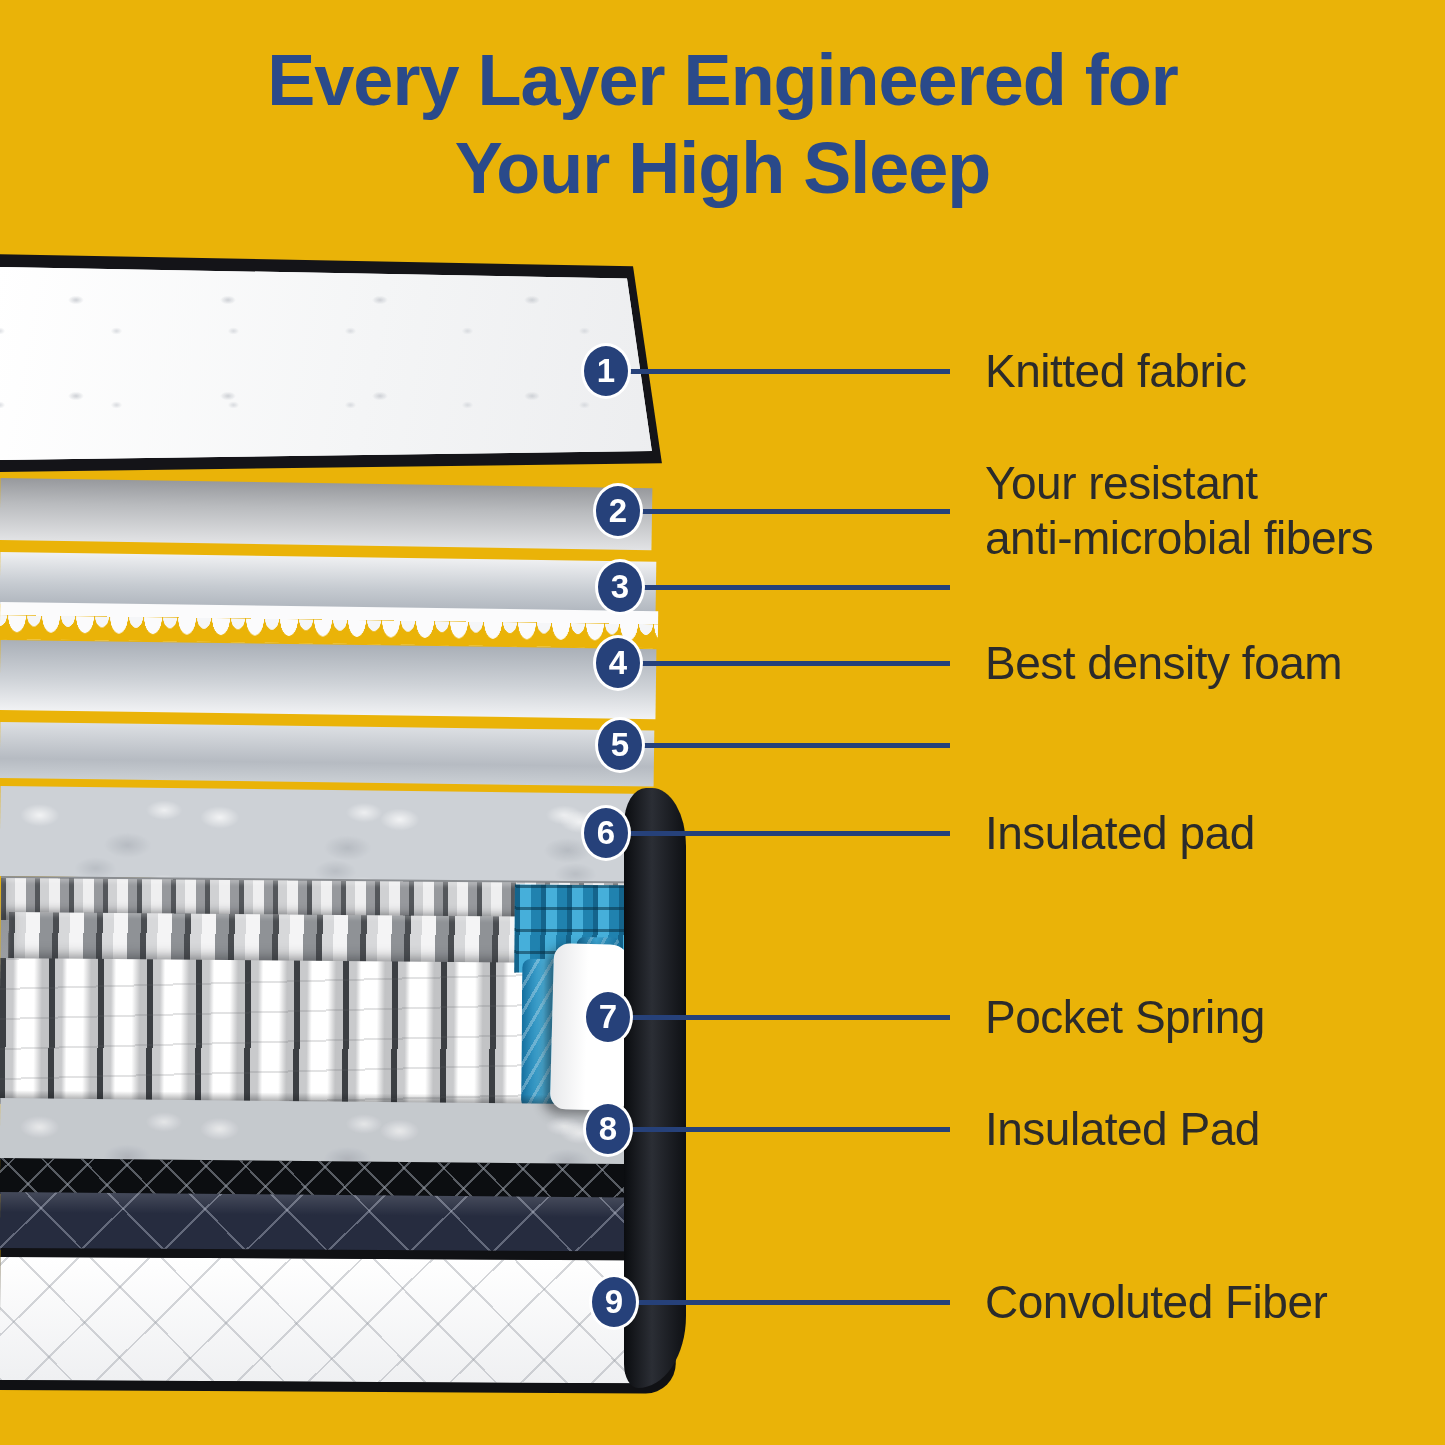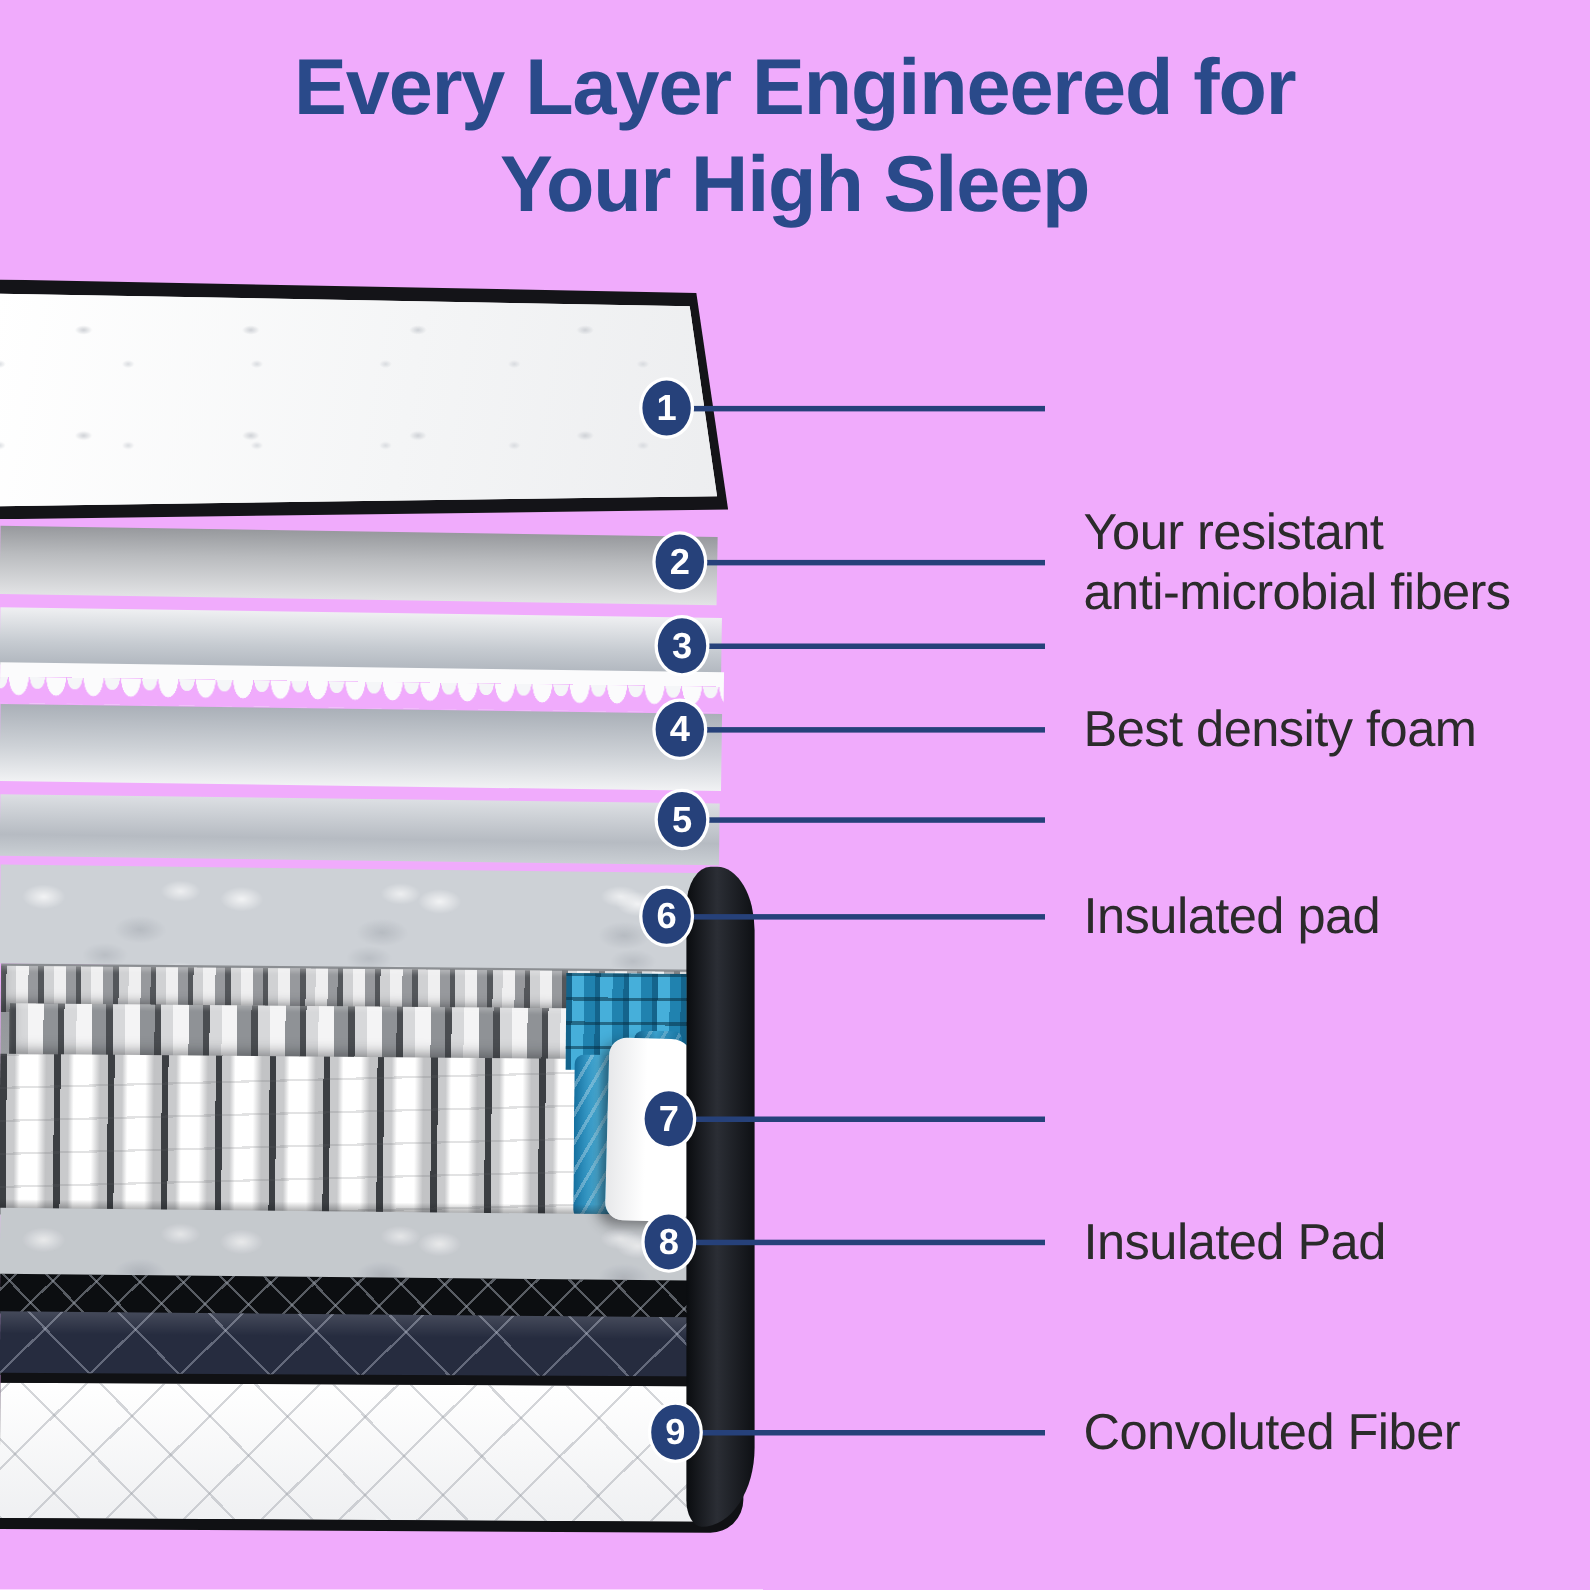--- a/index.html
+++ b/index.html
@@ -1,16 +1,16 @@
 <!DOCTYPE html>
 <html><head>
 <meta charset="utf-8">
 <style>
   html,body{margin:0;padding:0;background:#ffffff;}
-  .stage{position:relative;width:1445px;height:1445px;background:#f0abfc;overflow:hidden;
+  .stage{position:relative;width:1445px;height:1445px;background:#eab308;overflow:hidden;
          font-family:"Liberation Sans",sans-serif;}
 
   
   .title{position:absolute;top:36px;left:0;width:100%;text-align:center;
          font-weight:bold;font-size:72px;line-height:88px;letter-spacing:-1px;
          color:#2a4a8a;}
 
   
   .art{position:absolute;inset:0;}
   .art > div{position:absolute;}
@@ -174,20 +174,21 @@
     <div class="navy"></div>
     <div class="base">
       <div class="basequilt"></div>
     </div>
     <div class="corner"></div>
   </div>
 
   <div class="callout" style="--bx:606px; --y:371px">
     <div class="cline"></div>
     <div class="badge">1</div>
+    <div class="clabel">Knitted fabric</div>
   </div>
   <div class="callout" style="--bx:618px; --y:511px">
     <div class="cline"></div>
     <div class="badge">2</div>
     <div class="clabel">Your resistant
 anti-microbial fibers</div>
   </div>
   <div class="callout" style="--bx:620px; --y:587px">
     <div class="cline"></div>
     <div class="badge">3</div>
@@ -202,20 +203,21 @@
     <div class="badge">5</div>
   </div>
   <div class="callout" style="--bx:606px; --y:833px">
     <div class="cline"></div>
     <div class="badge">6</div>
     <div class="clabel">Insulated pad</div>
   </div>
   <div class="callout" style="--bx:608px; --y:1017px">
     <div class="cline"></div>
     <div class="badge">7</div>
+    <div class="clabel">Pocket Spring</div>
   </div>
   <div class="callout" style="--bx:608px; --y:1129px">
     <div class="cline"></div>
     <div class="badge">8</div>
     <div class="clabel">Insulated Pad</div>
   </div>
   <div class="callout" style="--bx:614px; --y:1302px">
     <div class="cline"></div>
     <div class="badge">9</div>
     <div class="clabel">Convoluted Fiber</div>

